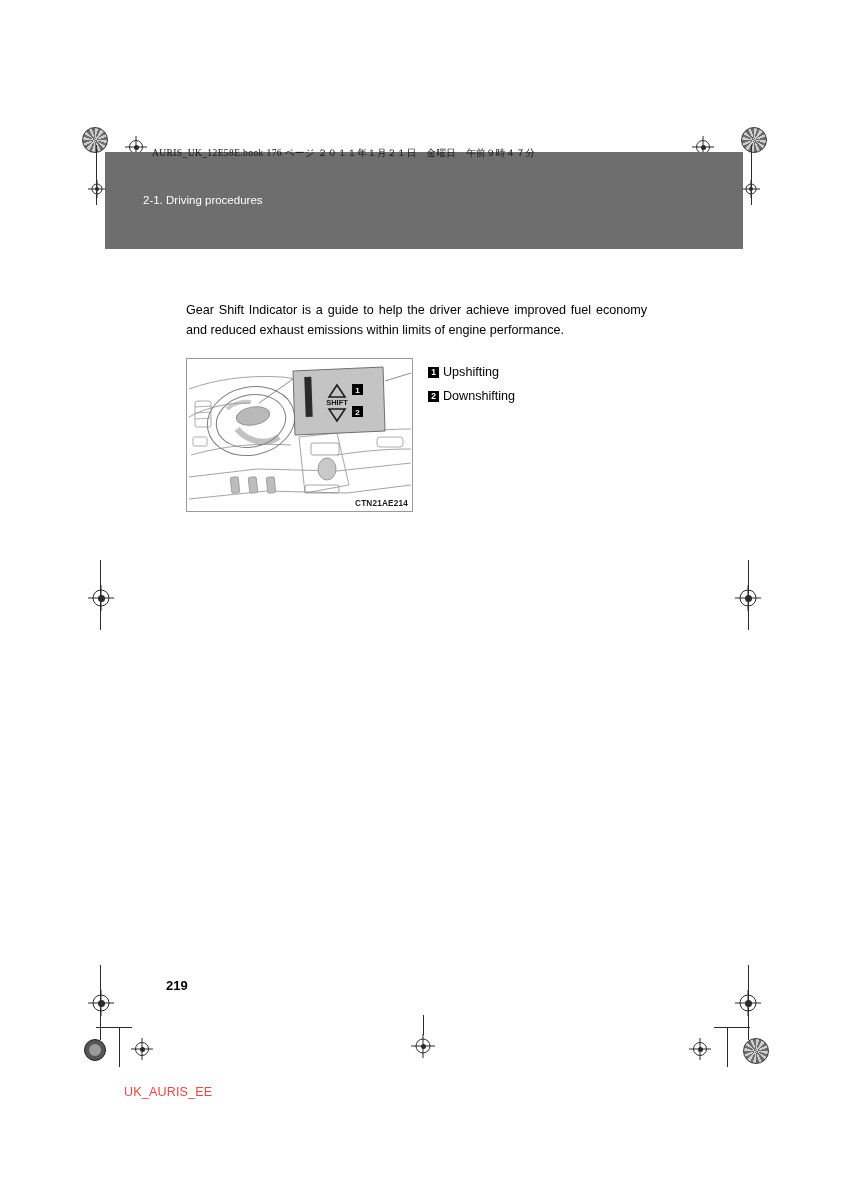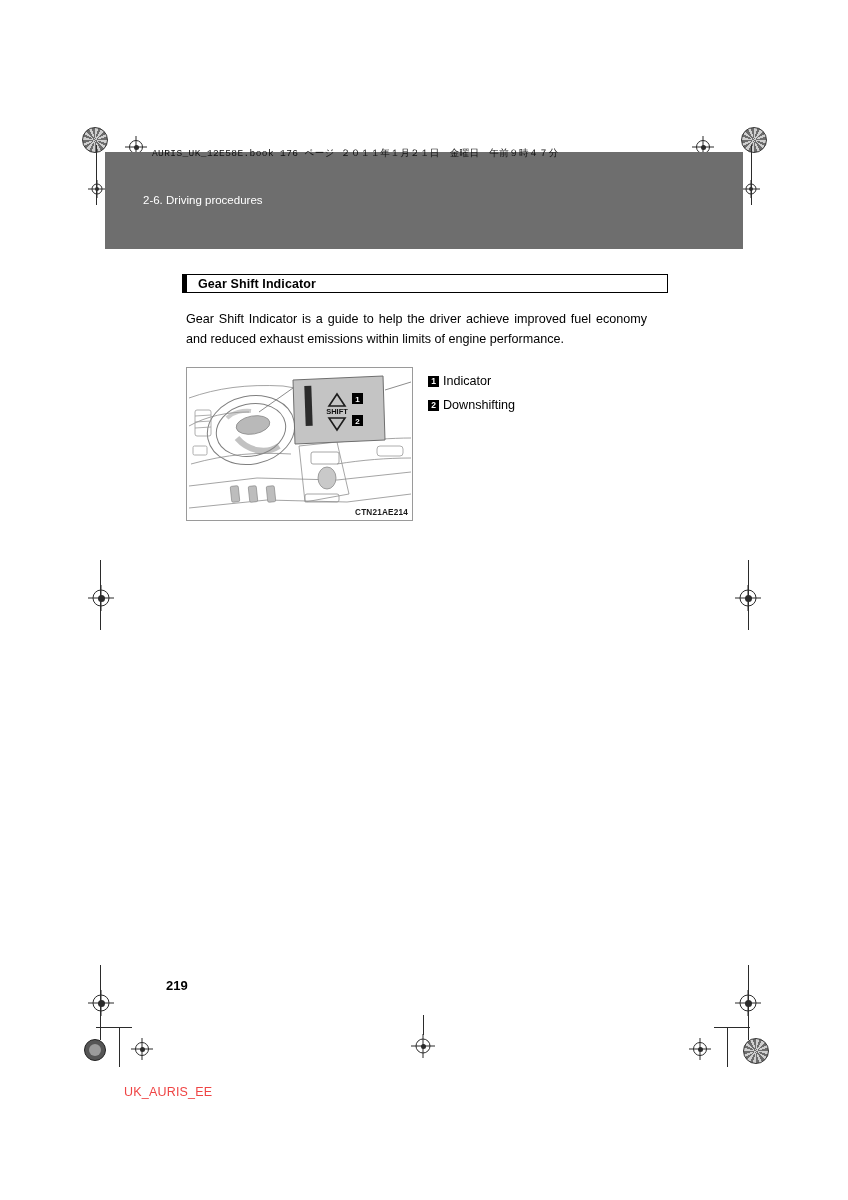--- a/index.html
+++ b/index.html
@@ -104,21 +104,21 @@
     left: 105px;
     top: 152px;
     width: 638px;
     height: 97px;
     background: #6e6e6e;
   }
   #header-filename {
     position: absolute;
     left: 152px;
     top: 147px;
-    font-family: Liberation Mono, monospace;
+    font-family: Liberation Serif, serif;
     font-size: 9.5px;
     letter-spacing: 0.4px;
     color: #111;
     white-space: nowrap;
   }
   #section-label {
     position: absolute;
     left: 143px;
     top: 194px;
     font-size: 11.5px;
@@ -152,21 +152,21 @@
     position: absolute;
     left: 11px;
     top: 2px;
     font-size: 12.5px;
     font-weight: bold;
     color: #000;
     letter-spacing: 0.1px;
   }
 
   #body-paragraph {
-    margin-top: 17px;
+    margin-top: 27px;
     width: 461px;
     font-size: 12.6px;
     line-height: 19.5px;
     color: #000;
     text-align: justify;
     text-justify: inter-word;
   }
 
   
   #figure-row {
@@ -340,28 +340,24 @@
 
   <div class="crop-line" style="left:96px; top:1027px; width:36px; height:1px;"></div>
   <div class="crop-line" style="left:714px; top:1027px; width:36px; height:1px;"></div>
   <div class="crop-line" style="left:119px; top:1027px; width:1px; height:40px;"></div>
   <div class="crop-line" style="left:727px; top:1027px; width:1px; height:40px;"></div>
   <div class="crop-line" style="left:423px; top:1015px; width:1px; height:20px;"></div>
 </div>
 
 <div id="header-bar"></div>
 <div id="header-filename">AURIS_UK_12E58E.book  176 ページ  ２０１１年１月２１日　金曜日　午前９時４７分</div>
-<div id="section-label">2-6. Driving procedures</div>
+<div id="section-label">2-1. Driving procedures</div>
 
 <div id="content">
 
-  <div id="section-title-wrap">
-    <div id="section-title-bar"></div>
-    <div id="section-title">Gear Shift Indicator</div>
-  </div>
 
   <p id="body-paragraph">Gear Shift Indicator is a guide to help the driver achieve improved fuel economy and reduced exhaust emissions within limits of engine performance.</p>
 
   <div id="figure-row">
 
     <div id="figure-box">
       <svg width="225" height="152" viewBox="0 0 225 152">
         <g fill="none" stroke="#8d8d8d" stroke-width="0.8">
 
           <path d="M2 30 C 30 20, 60 16, 96 18 L 120 22"></path>
@@ -427,21 +423,21 @@
           <line x1="106" y1="20" x2="72" y2="44"></line>
           <line x1="198" y1="22" x2="224" y2="14"></line>
         </g>
       </svg>
       <div id="figure-code">CTN21AE214</div>
     </div>
 
     <div id="callout-list">
       <div class="callout-item">
         <div class="callout-num">1</div>
-        <div class="callout-label">Indicator</div>
+        <div class="callout-label">Upshifting</div>
       </div>
       <div class="callout-item">
         <div class="callout-num">2</div>
         <div class="callout-label">Downshifting</div>
       </div>
     </div>
 
   </div>
 </div>
 

